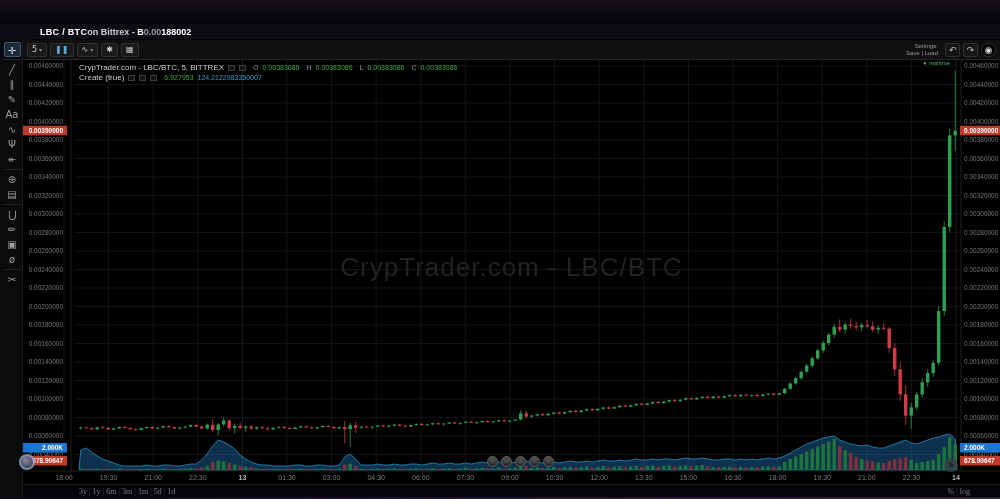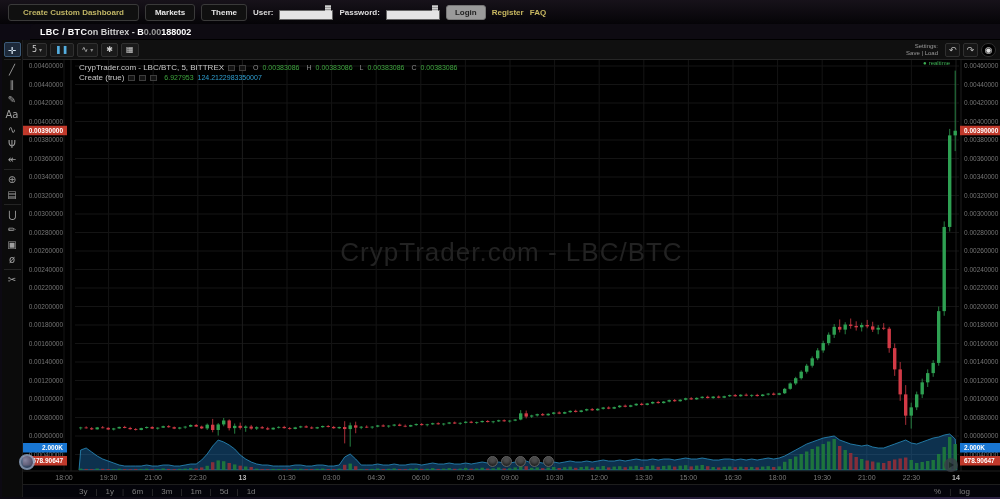--- a/index.html
+++ b/index.html
@@ -71,62 +71,50 @@
   .legend { position:absolute; left:56px; top:3px; font-size:8px; line-height:10px; white-space:nowrap; }
   .lrow { display:flex; align-items:center; gap:4px; }
   .ltitle { color:#c8c8c8; }
   .lic { display:inline-block; width:7px; height:6px; border:1px solid #3d3d3d; background:#141414; cursor:pointer; }
   .okey { color:#8c8c8c; font-size:7px; margin-left:3px; }
   .oval { color:#3fa63f; font-size:7px; }
   .vval { color:#3fa63f; font-size:7px; margin-left:3px; }
   .qval { color:#2f9fd0; font-size:7px; }
 
   .rt { position:absolute; top:0px; right:50px; font-size:6px; color:#3db054; display:flex; gap:2px; align-items:center; }
-  .watermark { position:absolute; top:177px; width:100%; text-align:center; font-size:26px;
+  .watermark { position:absolute; top:192px; width:100%; text-align:center; font-size:26px;
     color:#222; letter-spacing:1px; pointer-events:none; }
 
   .social-row { position:absolute; left:464px; top:396px; display:flex; gap:3px; }
   .sdot { width:11px; height:11px; border-radius:50%; background:#4c4c4c; border:1px solid #5d5d5d;
     box-shadow:inset 0 -2px 3px rgba(0,0,0,.6); cursor:pointer; }
   .coin { position:absolute; left:-4px; top:394px; width:16px; height:16px; border-radius:50%;
     background:radial-gradient(circle at 35% 35%, #7e93b5, #3d5070 70%); border:2px solid #8ea2bf; opacity:.85; }
   .goto-rt { position:absolute; left:921px; top:398px; width:14px; height:14px; border-radius:50%;
     background:#3a3f46; opacity:.8; cursor:pointer; }
   .goto-rt::after { content:""; position:absolute; left:5px; top:4px;
     border-left:5px solid #1b1e22; border-top:3px solid transparent; border-bottom:3px solid transparent; }
 
   .axis-hit { position:absolute; background:transparent; }
   .axis-hit.left { left:0; top:0; bottom:14px; width:50px; cursor:ns-resize; }
   .axis-hit.right { right:0; top:0; bottom:14px; width:40px; cursor:ns-resize; }
   .axis-hit.time { left:0; right:0; bottom:0; height:14px; cursor:ew-resize; }
 
   .range-bar { height:13px; background:#04040a; border-top:1px solid #1d1d1d;
     display:flex; align-items:center; justify-content:space-between; padding:0 30px 0 56px; }
-  .range-list, .scale-list { display:flex; align-items:center; gap:8px; font-size:8px; color:#7d7d7d; }
+  .range-list, .scale-list { display:flex; align-items:center; gap:2px; font-size:8px; color:#7d7d7d;font-family:Liberation Serif, serif; }
   .range-item, .scale-item { cursor:pointer; }
   .rsep { color:#3a3a3a; }
 </style>
 </head>
 <body>
 
 <div class="app">
 
   <header class="topbar">
-    <div class="top-actions">
-      <button class="hbtn dash">Create Custom Dashboard</button>
-      <button class="hbtn">Markets</button>
-      <button class="hbtn">Theme</button>
-      <label class="hlabel">User:</label>
-      <span class="hinput"><input style=""></span>
-      <label class="hlabel">Password:</label>
-      <span class="hinput"><input type="password" style=""></span>
-      <button class="hbtn login">Login</button>
-      <a class="hlink">Register</a>
-      <a class="hlink">FAQ</a>
-    </div>
   </header>
 
   <div class="tabbar">
     <span class="pair">LBC / BTC</span>
     <span class="exch"><span>on Bittrex - </span><b>B</b><span class="dim">0.00</span><b>188002</b></span>
   </div>
 
   <div class="chart-window">
     <div class="dtoolbar" id="drawing-toolbar">
         <div class="tool active">✛</div>

